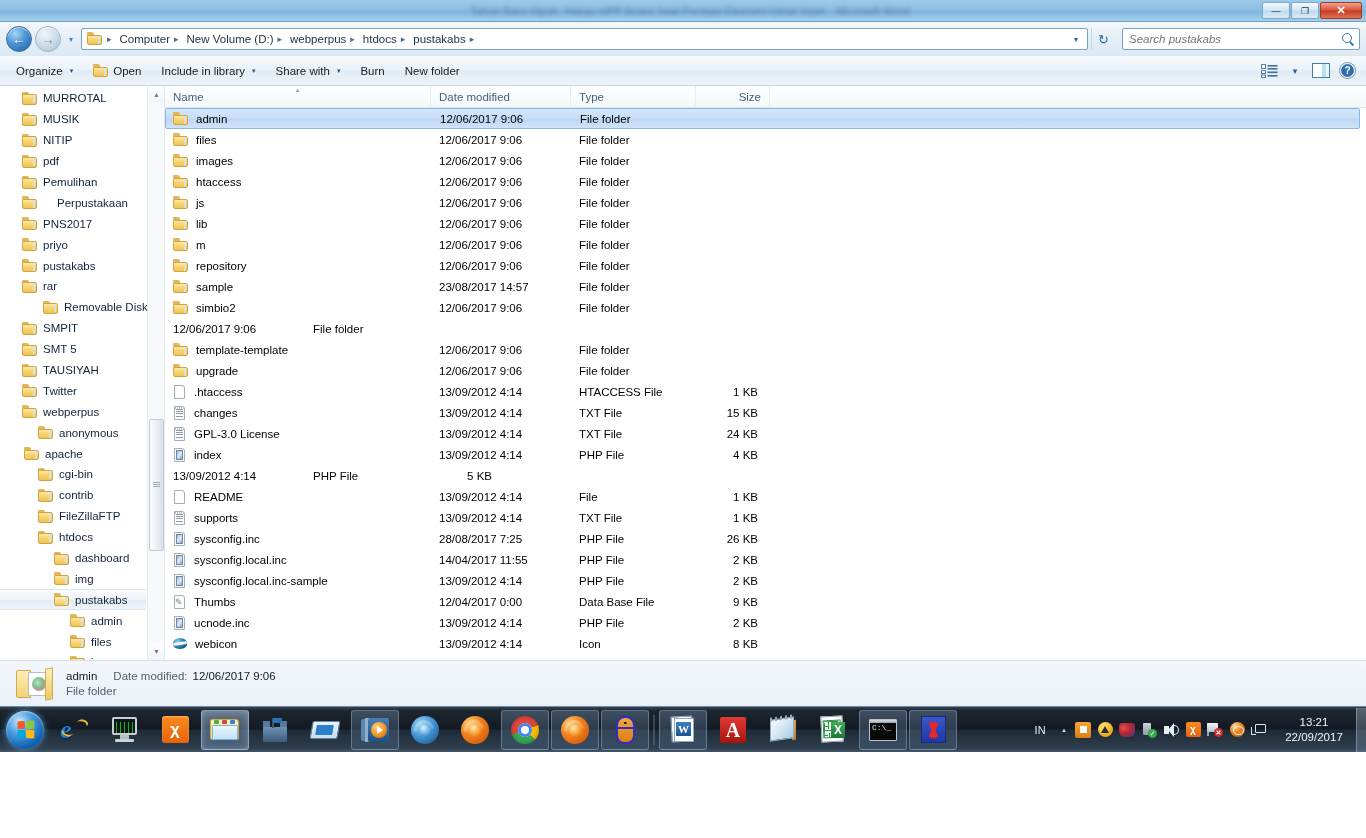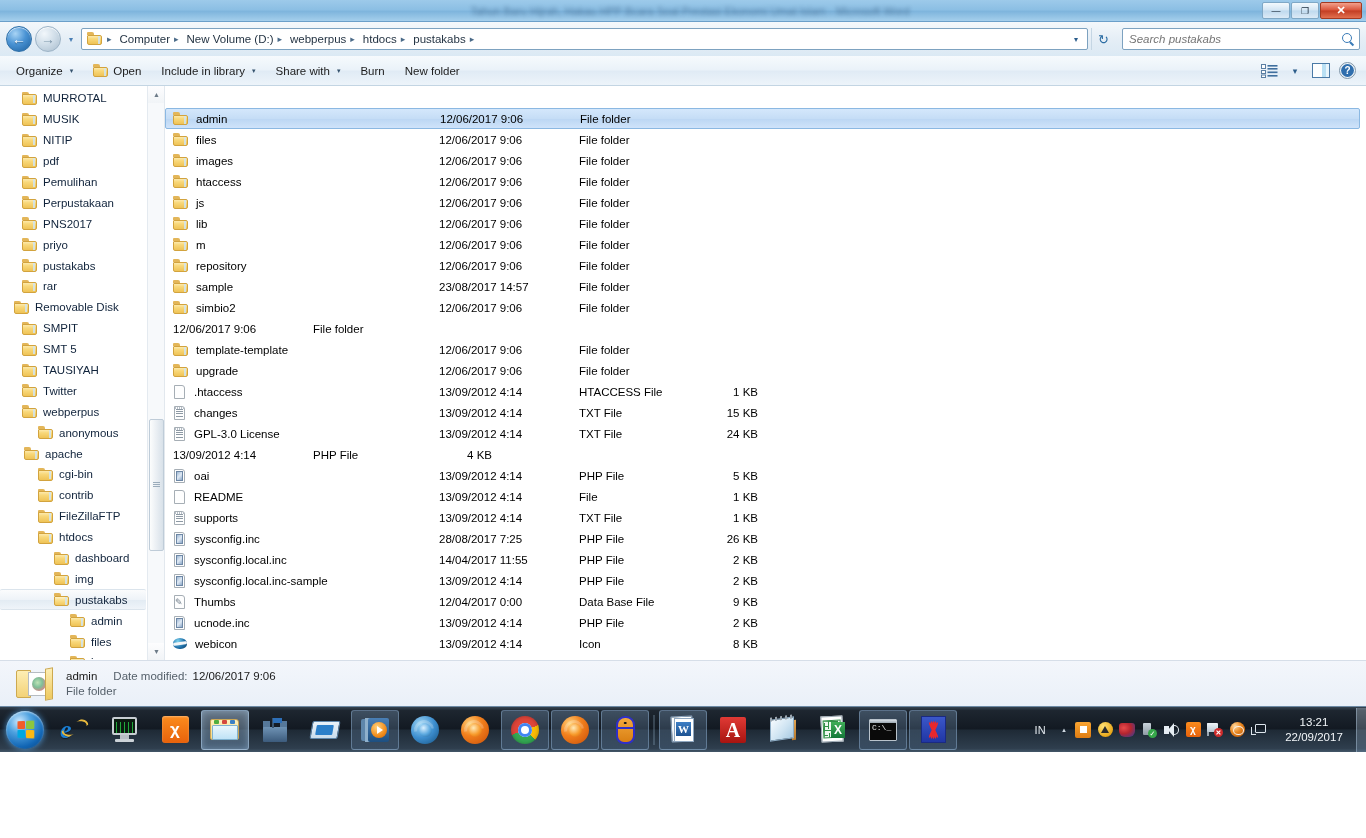--- a/index.html
+++ b/index.html
@@ -838,61 +838,61 @@
               <span class="tlabel">pdf</span>
             </div>
             <div class="tnode" style="padding-left: 22px;">
               <span class="folder">
                 <span class="tab"></span>
                 <span class="body"></span>
                 <span class="spine"></span>
               </span>
               <span class="tlabel">Pemulihan</span>
             </div>
+            <div class="tnode" style="padding-left: 22px; gap: 14px;">
+              <span class="folder">
+                <span class="tab"></span>
+                <span class="body"></span>
+                <span class="spine"></span>
+              </span>
+              <span class="tlabel">Perpustakaan</span>
+            </div>
             <div class="tnode" style="padding-left: 22px;">
               <span class="folder">
                 <span class="tab"></span>
                 <span class="body"></span>
                 <span class="spine"></span>
               </span>
-              <span class="tlabel">Perpustakaan</span>
+              <span class="tlabel">PNS2017</span>
             </div>
             <div class="tnode" style="padding-left: 22px;">
               <span class="folder">
                 <span class="tab"></span>
                 <span class="body"></span>
                 <span class="spine"></span>
               </span>
-              <span class="tlabel">PNS2017</span>
+              <span class="tlabel">priyo</span>
             </div>
             <div class="tnode" style="padding-left: 22px;">
               <span class="folder">
                 <span class="tab"></span>
                 <span class="body"></span>
                 <span class="spine"></span>
               </span>
-              <span class="tlabel">priyo</span>
+              <span class="tlabel">pustakabs</span>
             </div>
             <div class="tnode" style="padding-left: 22px;">
               <span class="folder">
                 <span class="tab"></span>
                 <span class="body"></span>
                 <span class="spine"></span>
               </span>
-              <span class="tlabel">pustakabs</span>
-            </div>
-            <div class="tnode" style="padding-left: 22px;">
-              <span class="folder">
-                <span class="tab"></span>
-                <span class="body"></span>
-                <span class="spine"></span>
-              </span>
               <span class="tlabel">rar</span>
             </div>
-            <div class="tnode" style="padding-left: 14px;">
+            <div class="tnode" style="padding-left: 27px; margin-left: 16px;">
               <span class="folder">
                 <span class="tab"></span>
                 <span class="body"></span>
                 <span class="spine"></span>
               </span>
               <span class="tlabel">Removable Disk</span>
             </div>
             <div class="tnode" style="padding-left: 22px;">
               <span class="folder">
                 <span class="tab"></span>
@@ -1033,20 +1033,35 @@
         <div id="sb-scroll">
           <div class="sb-arrow up">▲</div>
           <div id="sb-thumb">
             <span class="grip"></span>
           </div>
           <div class="sb-arrow down">▼</div>
         </div>
       </div>
 
       <div id="listpane">
+        <div id="colhead">
+          <div class="col c-name">
+            <span>Name</span>
+            <span class="sortmark">▴</span>
+          </div>
+          <div class="col c-date">
+            <span>Date modified</span>
+          </div>
+          <div class="col c-type">
+            <span>Type</span>
+          </div>
+          <div class="col c-size">
+            <span>Size</span>
+          </div>
+        </div>
         <div class="rows" id="rows">
             <div class="row sel">
               <span class="cell n-name">
                 <span class="folder">
                   <span class="tab"></span>
                   <span class="body"></span>
                   <span class="spine"></span>
                 </span>
                 <span>admin</span>
               </span>
@@ -1233,32 +1248,32 @@
                   <span class="top"></span>
                   <span class="lines"></span>
                 </span>
                 <span>GPL-3.0 License</span>
               </span>
               <span class="cell n-date">13/09/2012 4:14</span>
               <span class="cell n-type">TXT File</span>
               <span class="cell n-size">24 KB</span>
             </div>
             <div class="row">
+              <span class="cell n-name">
+                <span class="fic doc-php">
+                  <span class="sheet"></span>
+                  <span class="inner"></span>
+                </span>
+                <span>index</span>
+              </span>
               <span class="cell n-date">13/09/2012 4:14</span>
               <span class="cell n-type">PHP File</span>
               <span class="cell n-size">4 KB</span>
             </div>
             <div class="row">
-              <span class="cell n-name">
-                <span class="fic doc-php">
-                  <span class="sheet"></span>
-                  <span class="inner"></span>
-                </span>
-                <span>oai</span>
-              </span>
               <span class="cell n-date">13/09/2012 4:14</span>
               <span class="cell n-type">PHP File</span>
               <span class="cell n-size">5 KB</span>
             </div>
             <div class="row">
               <span class="cell n-name">
                 <span class="fic doc-plain">
                   <span class="sheet"></span>
                 </span>
                 <span>README</span>

